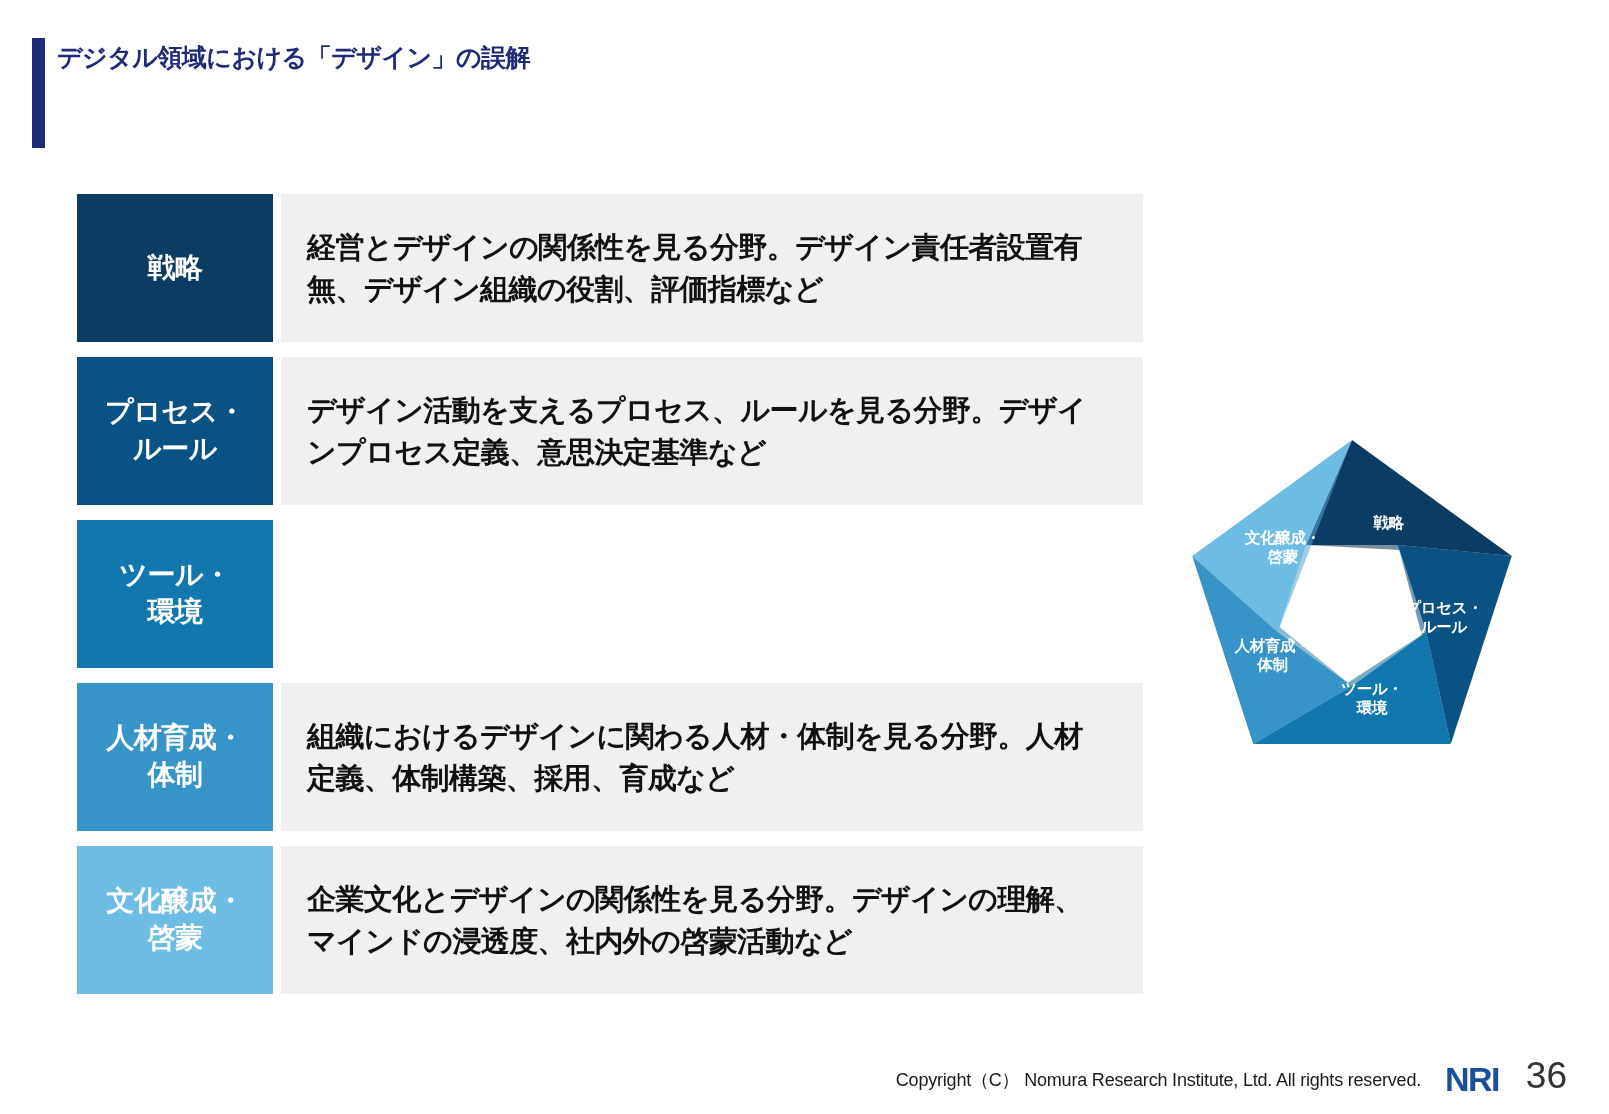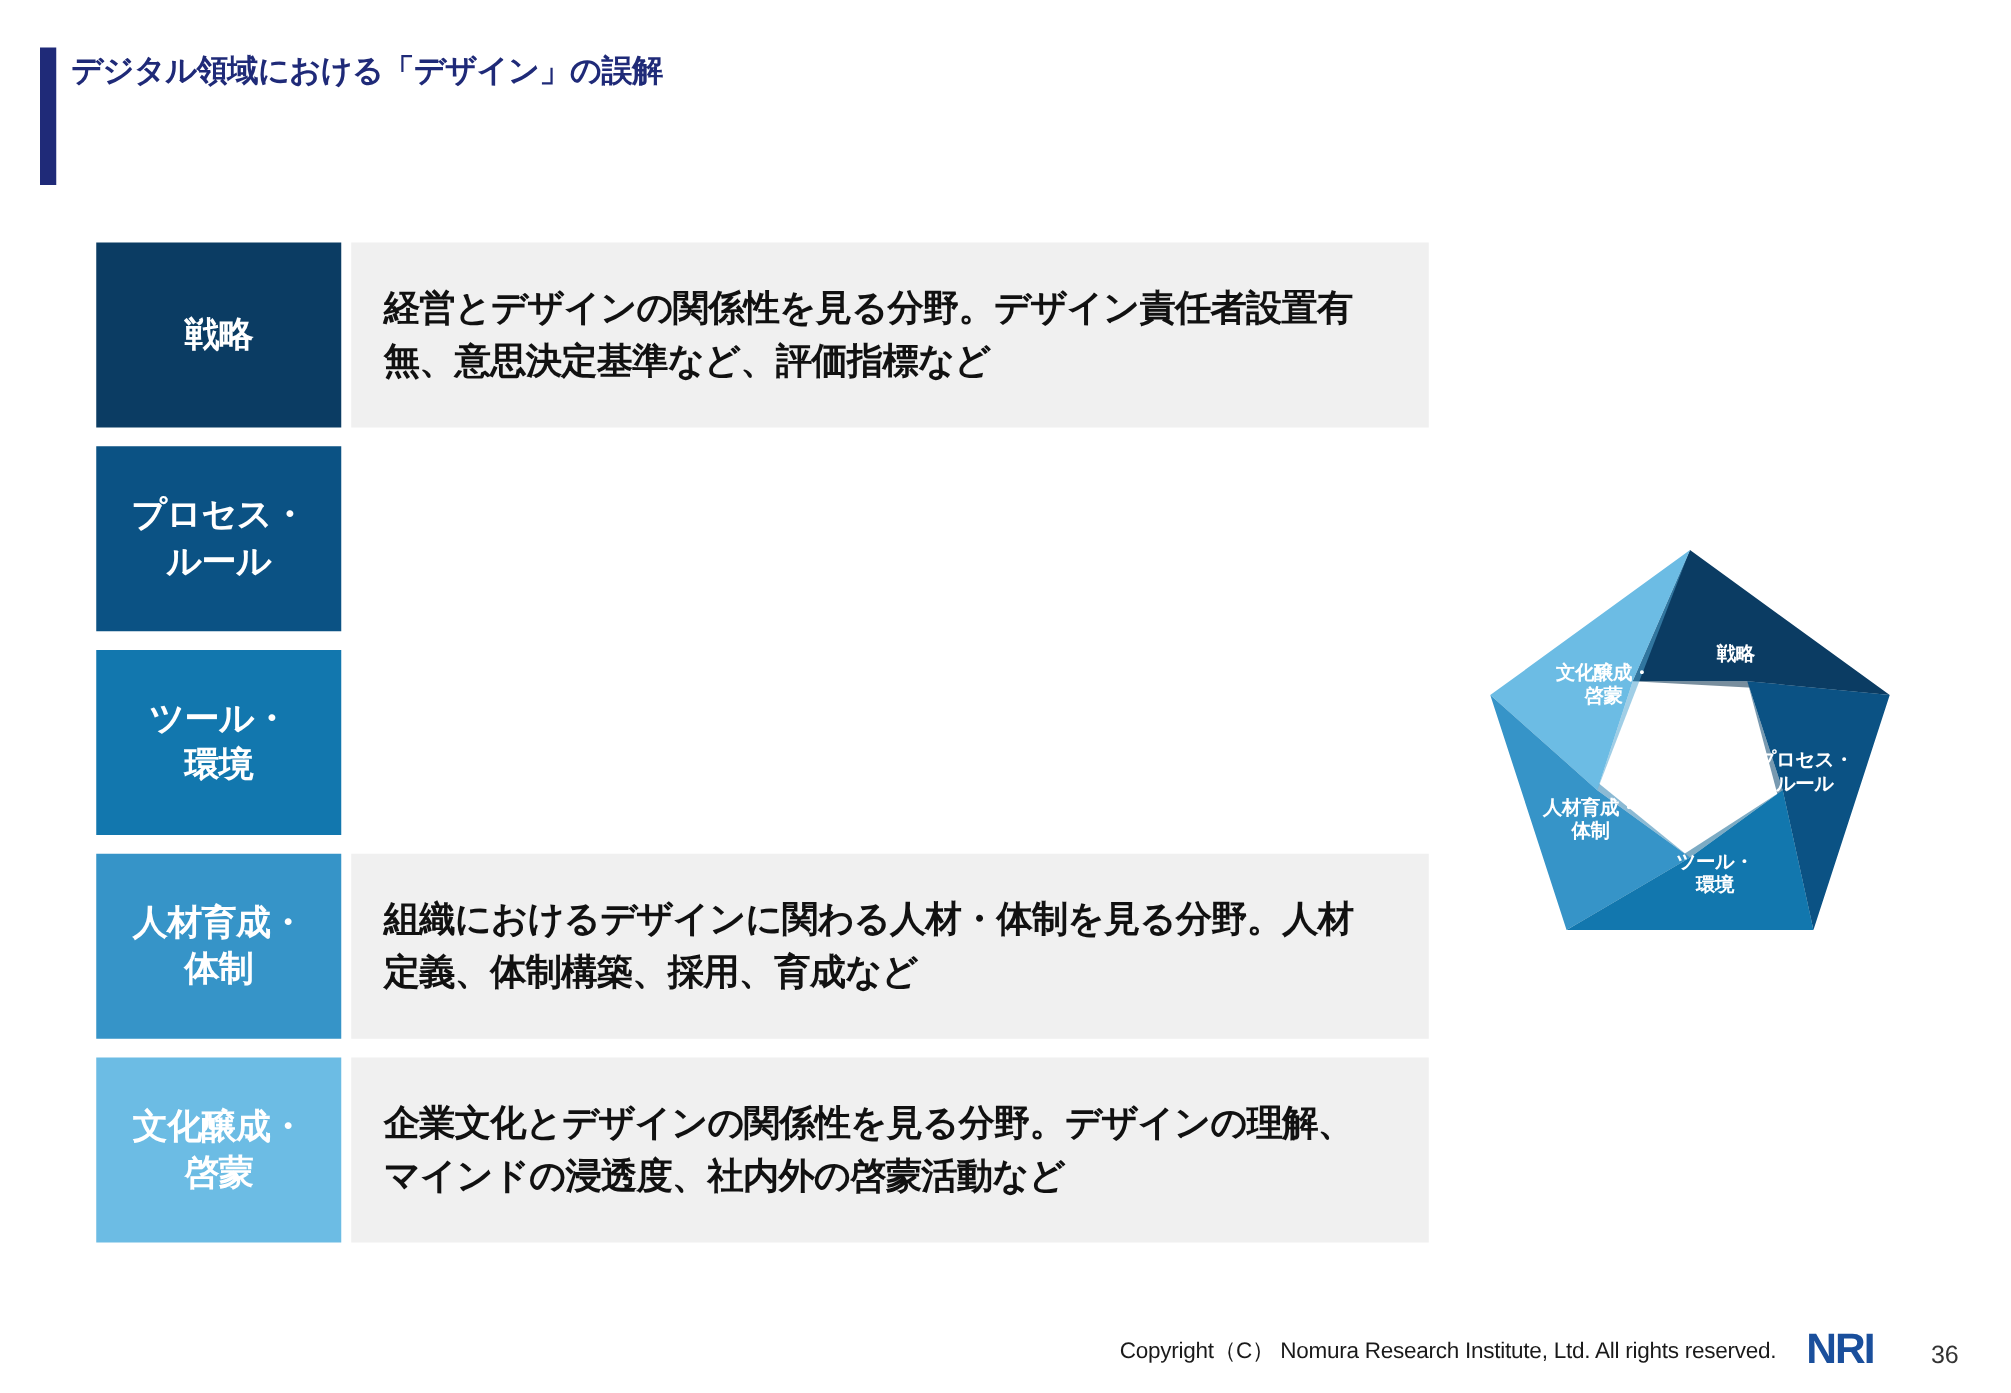--- a/index.html
+++ b/index.html
@@ -162,21 +162,21 @@
     font-weight: 700;
     color: #1a4f9c;
     letter-spacing: -1.5px;
     line-height: 1;
     margin-left: 29px;
   }
   #page-number {
     position: absolute;
     right: 42px;
     bottom: 20px;
-    font-size: 20px;
+    font-size: 37px;
     font-weight: 400;
     color: #333333;
     line-height: 1;
     margin-left: 48px;
   }
 </style>
 </head>
 <body>
 
 <div id="slide">
@@ -186,27 +186,30 @@
     <div id="subtitle">デジタル領域における「デザイン」の誤解</div>
   </div>
 
   <div id="perspective-list">
 
     <div class="perspective-row">
       <div class="row-label" style="background: rgb(11, 60, 99);">
         <span>戦略</span>
       </div>
       <div class="row-desc-wrap">
-        <div class="row-desc">経営とデザインの関係性を見る分野。デザイン責任者設置有無、意思決定基準など、評価指標など</div>
+        <div class="row-desc">経営とデザインの関係性を見る分野。デザイン責任者設置有無、デザイン組織の役割、評価指標など</div>
       </div>
     </div>
 
     <div class="perspective-row">
       <div class="row-label" style="background: rgb(11, 82, 132);">
         <span><span>プロセス・</span><br><span>ルール</span></span>
+      </div>
+      <div class="row-desc-wrap">
+        <div class="row-desc">デザイン活動を支えるプロセス、ルールを見る分野。デザインプロセス定義、意思決定基準など</div>
       </div>
     </div>
 
     <div class="perspective-row">
       <div class="row-label" style="background: rgb(18, 119, 174);">
         <span><span>ツール・</span><br><span>環境</span></span>
       </div>
     </div>
 
     <div class="perspective-row">

